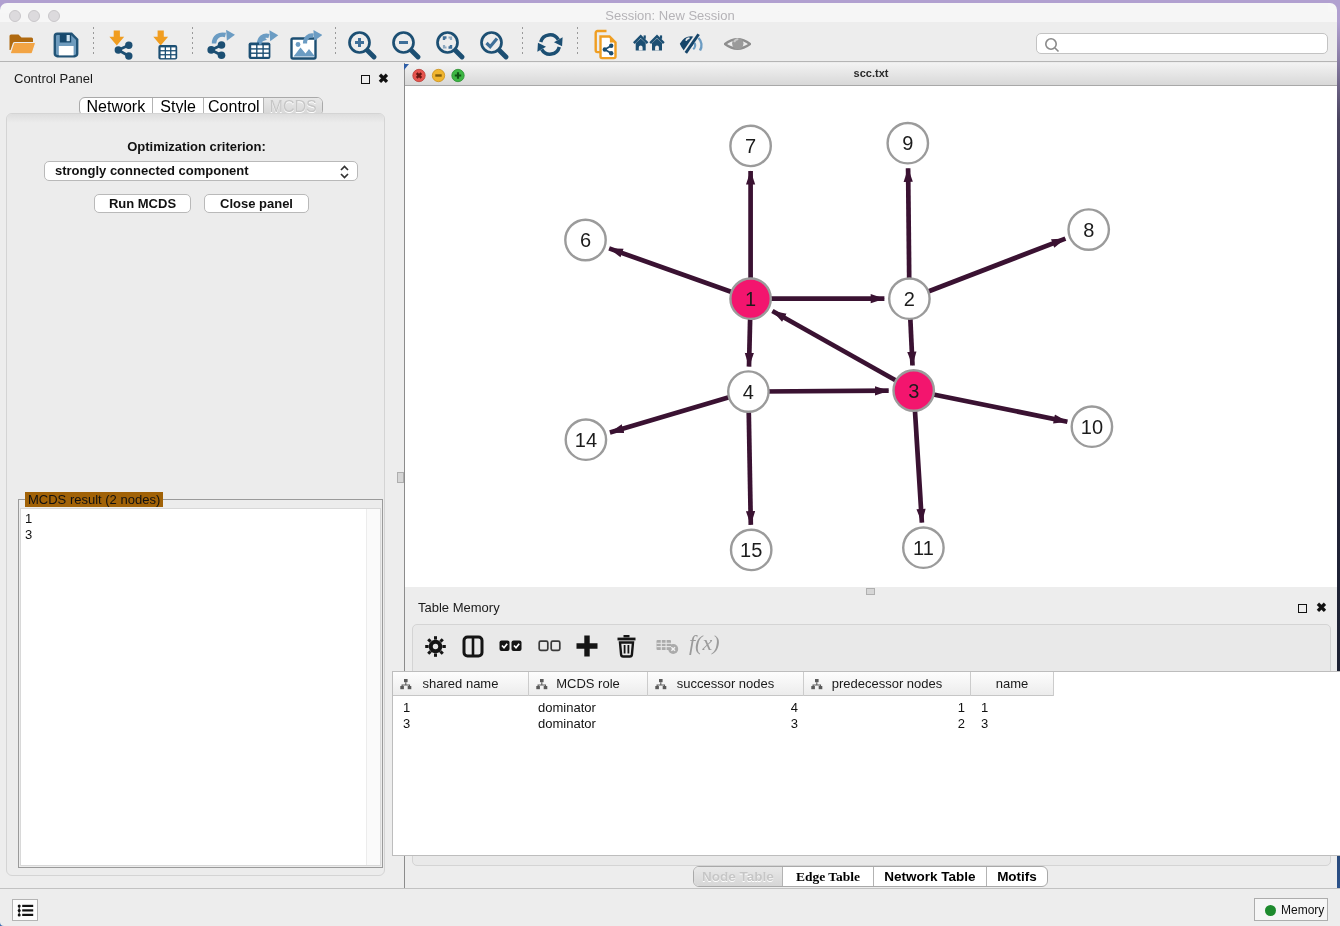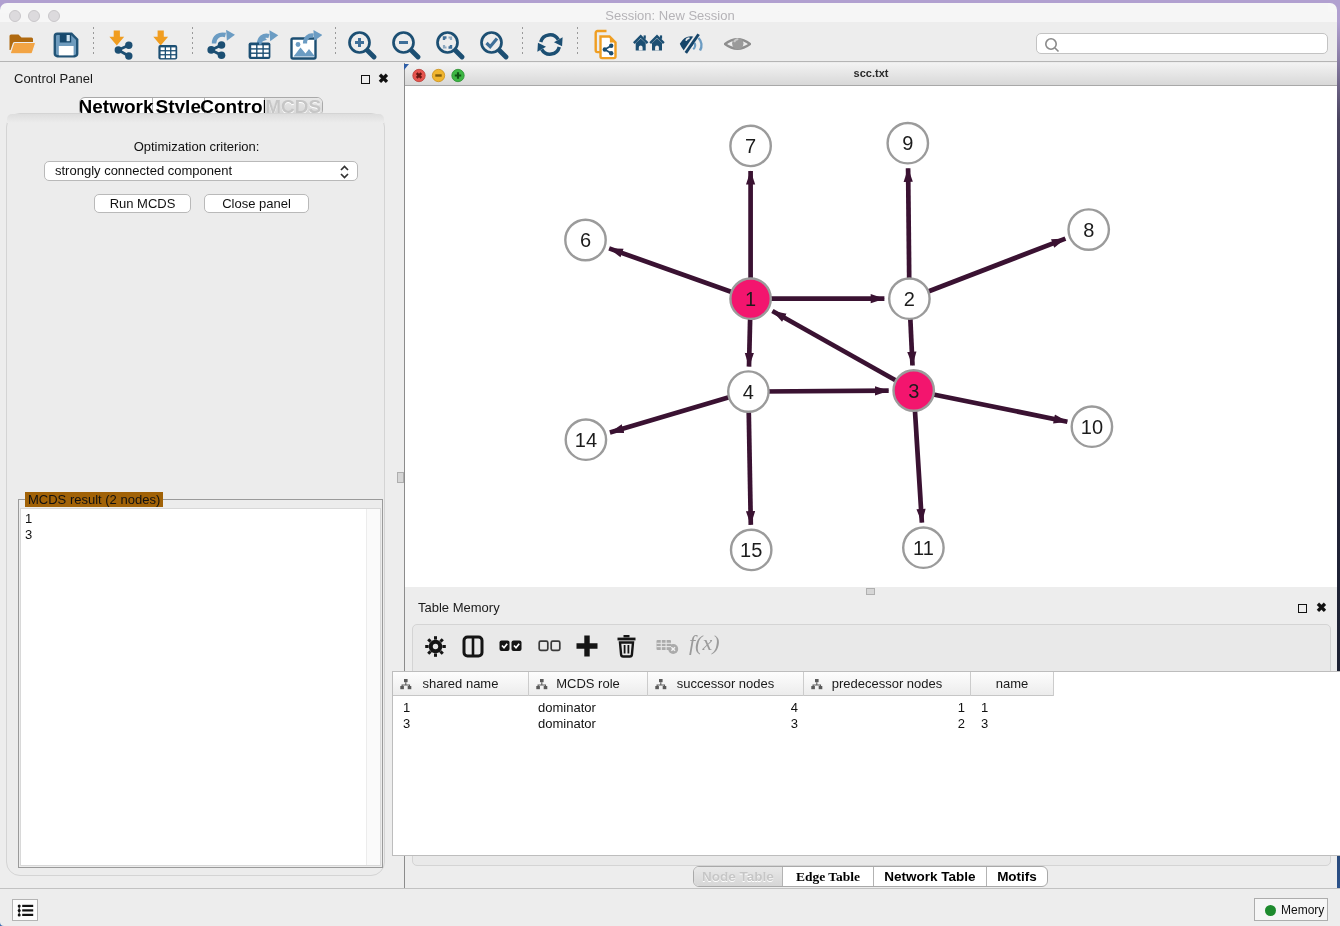--- a/index.html
+++ b/index.html
@@ -29,28 +29,28 @@
   background-image:linear-gradient(#9a9a9a 2px, transparent 2px); background-size:1px 5px; }
 .ticon { position:absolute; }
 #searchbox { position:absolute; left:1036px; top:11px; width:292px; height:21px; background:#fff; border:1px solid #c3c3c3; border-radius:5px; }
 
 
 #cp-title { left:14px; top:71px; font-size:13px; color:#1a1a1a; }
 .float-btn { position:absolute; width:9px; height:9px; border:1.5px solid #111; }
 .x-btn { position:absolute; font-size:13px; font-weight:bold; color:#111; line-height:10px; }
 
 .seg { position:absolute; display:flex; border:1px solid #a9a9a9; border-radius:6px; overflow:hidden; background:#fff; }
-.seg > div { font-size:19px; font-weight:bold; color:#000; text-align:center; border-right:1px solid #b3b3b3; display:flex; align-items:center; justify-content:center; }
+.seg > div { font-size:16px; font-weight:normal; color:#000; text-align:center; border-right:1px solid #b3b3b3; display:flex; align-items:center; justify-content:center; }
 .seg > div:last-child { border-right:none; }
 .seg > div.sel { background:linear-gradient(#e8e8e8,#d6d6d6); color:#c6c6c6; text-shadow:0 1px 0 #fff; }
 
 #cp-tabs { left:79px; top:97px; width:244px; height:19px; }
 #cp-tabs .t1 { width:73px; } #cp-tabs .t2 { width:52px; } #cp-tabs .t3 { width:60px; } #cp-tabs .t4 { width:58px; }
 
-#cp-content { left:6px; top:113px; width:379px; height:763px; background:#ececec; border:1px solid #d4d4d4; border-radius:14px; }
+#cp-content { left:6px; top:113px; width:379px; height:763px; background:#ececec; border:1px solid #d4d4d4; border-radius:6px;font-weight:bold; }
 #cp-content:before { content:""; position:absolute; left:0; top:0; right:0; height:9px; background:linear-gradient(#dedede,#ececec); border-radius:5px 5px 0 0; }
 #opt-label { left:0; top:25px; width:379px; text-align:center; font-size:13px; color:#111; }
 #opt-select { left:37px; top:47px; width:314px; height:20px; background:#fff; border:1px solid #b9b9b9; border-radius:5px; font-size:13px; color:#111; line-height:18px; padding-left:10px; }
 .btn { position:absolute; height:19px; background:#fff; border:1px solid #b9b9b9; border-radius:5px; font-size:13px; color:#111; text-align:center; line-height:17px; }
 #btn-run { left:87px; top:80px; width:97px; }
 #btn-close { left:197px; top:80px; width:105px; }
 
 #fieldset { left:18px; top:499px; width:365px; height:369px; border:1px solid #9a9a9a; }
 #fieldset-legend { left:25px; top:492px; background:#a16207; padding:0 3px; font-size:13px; color:#111; }
 #fieldset-inner { left:20px; top:508px; width:361px; height:358px; background:#fff; border:1px solid #d8d8d8; font-size:13px; color:#111; line-height:16px; padding:2px 0 0 4px; }

